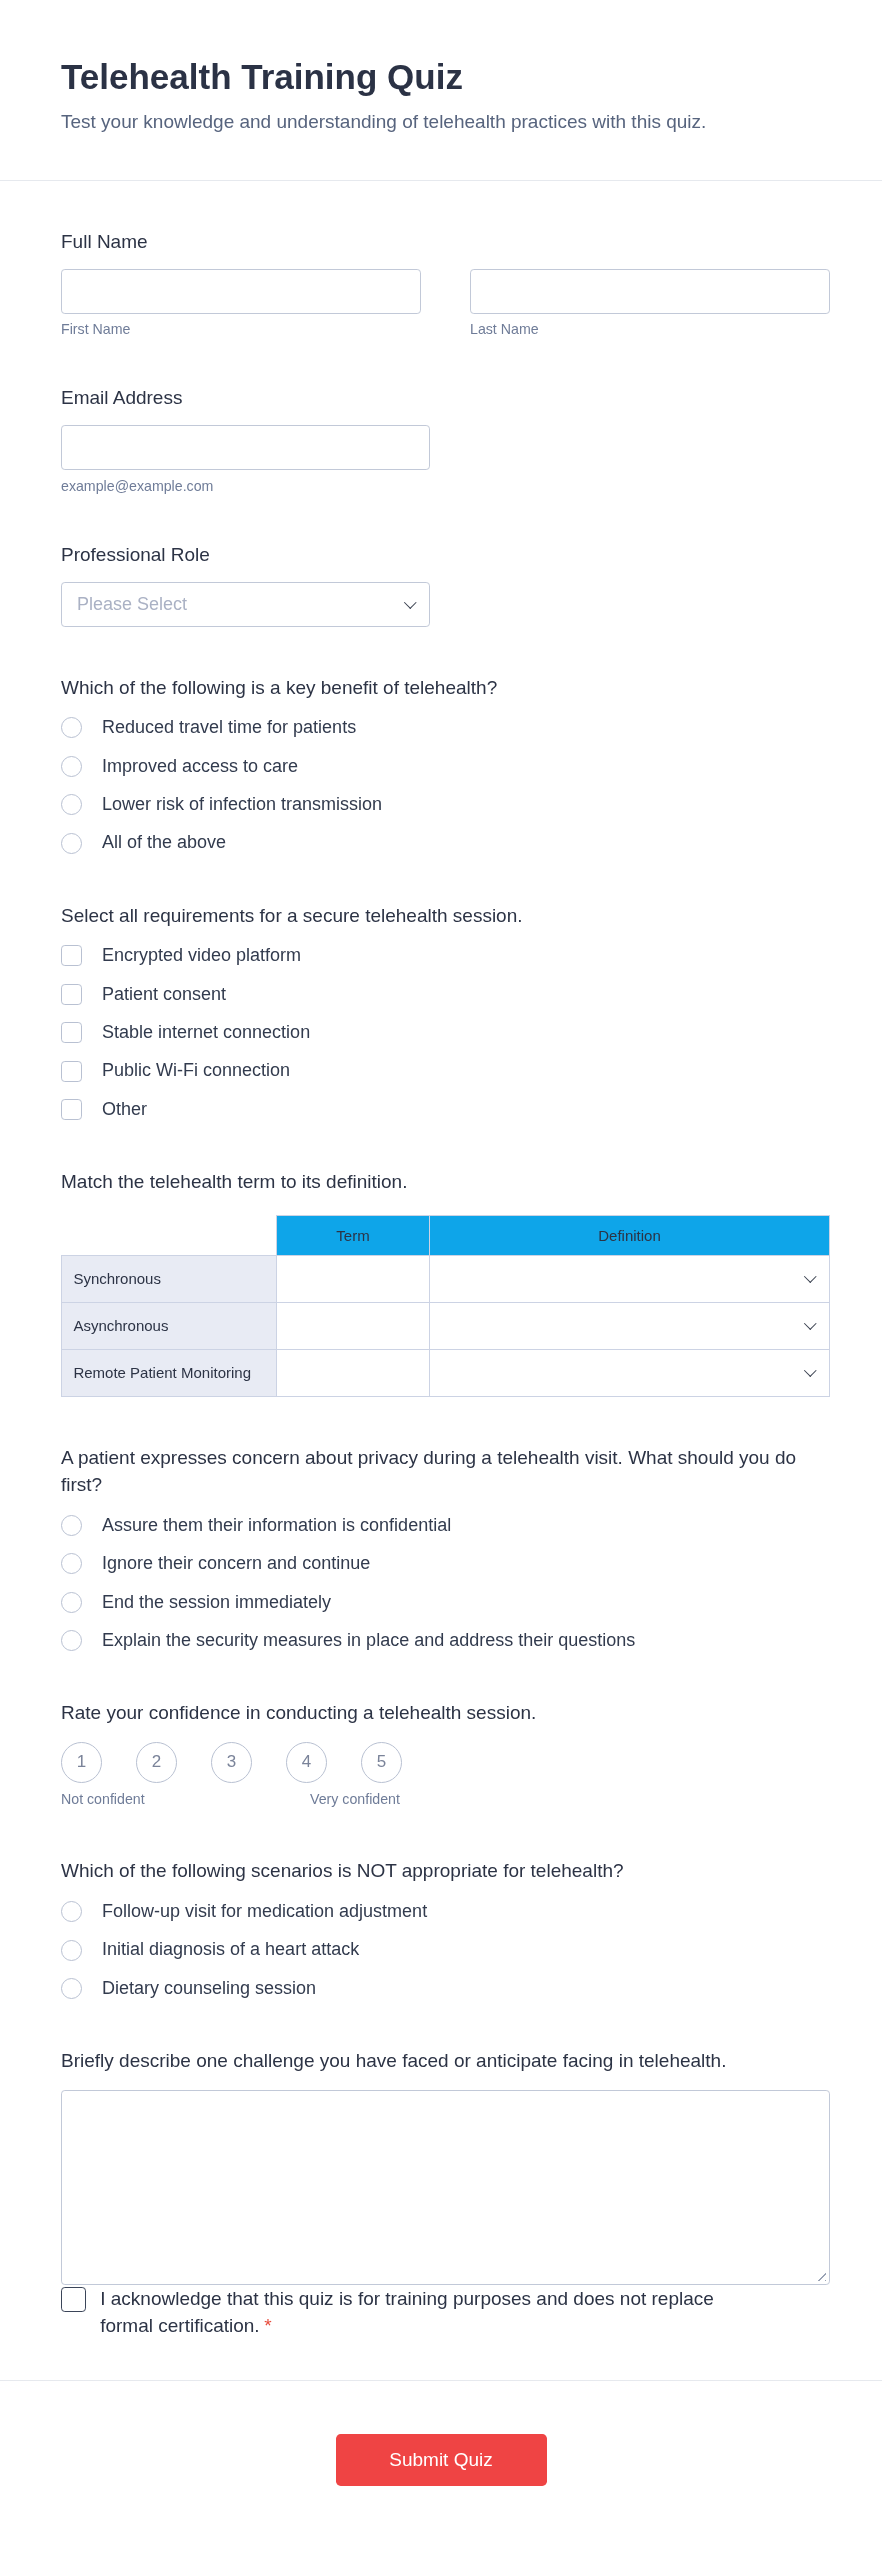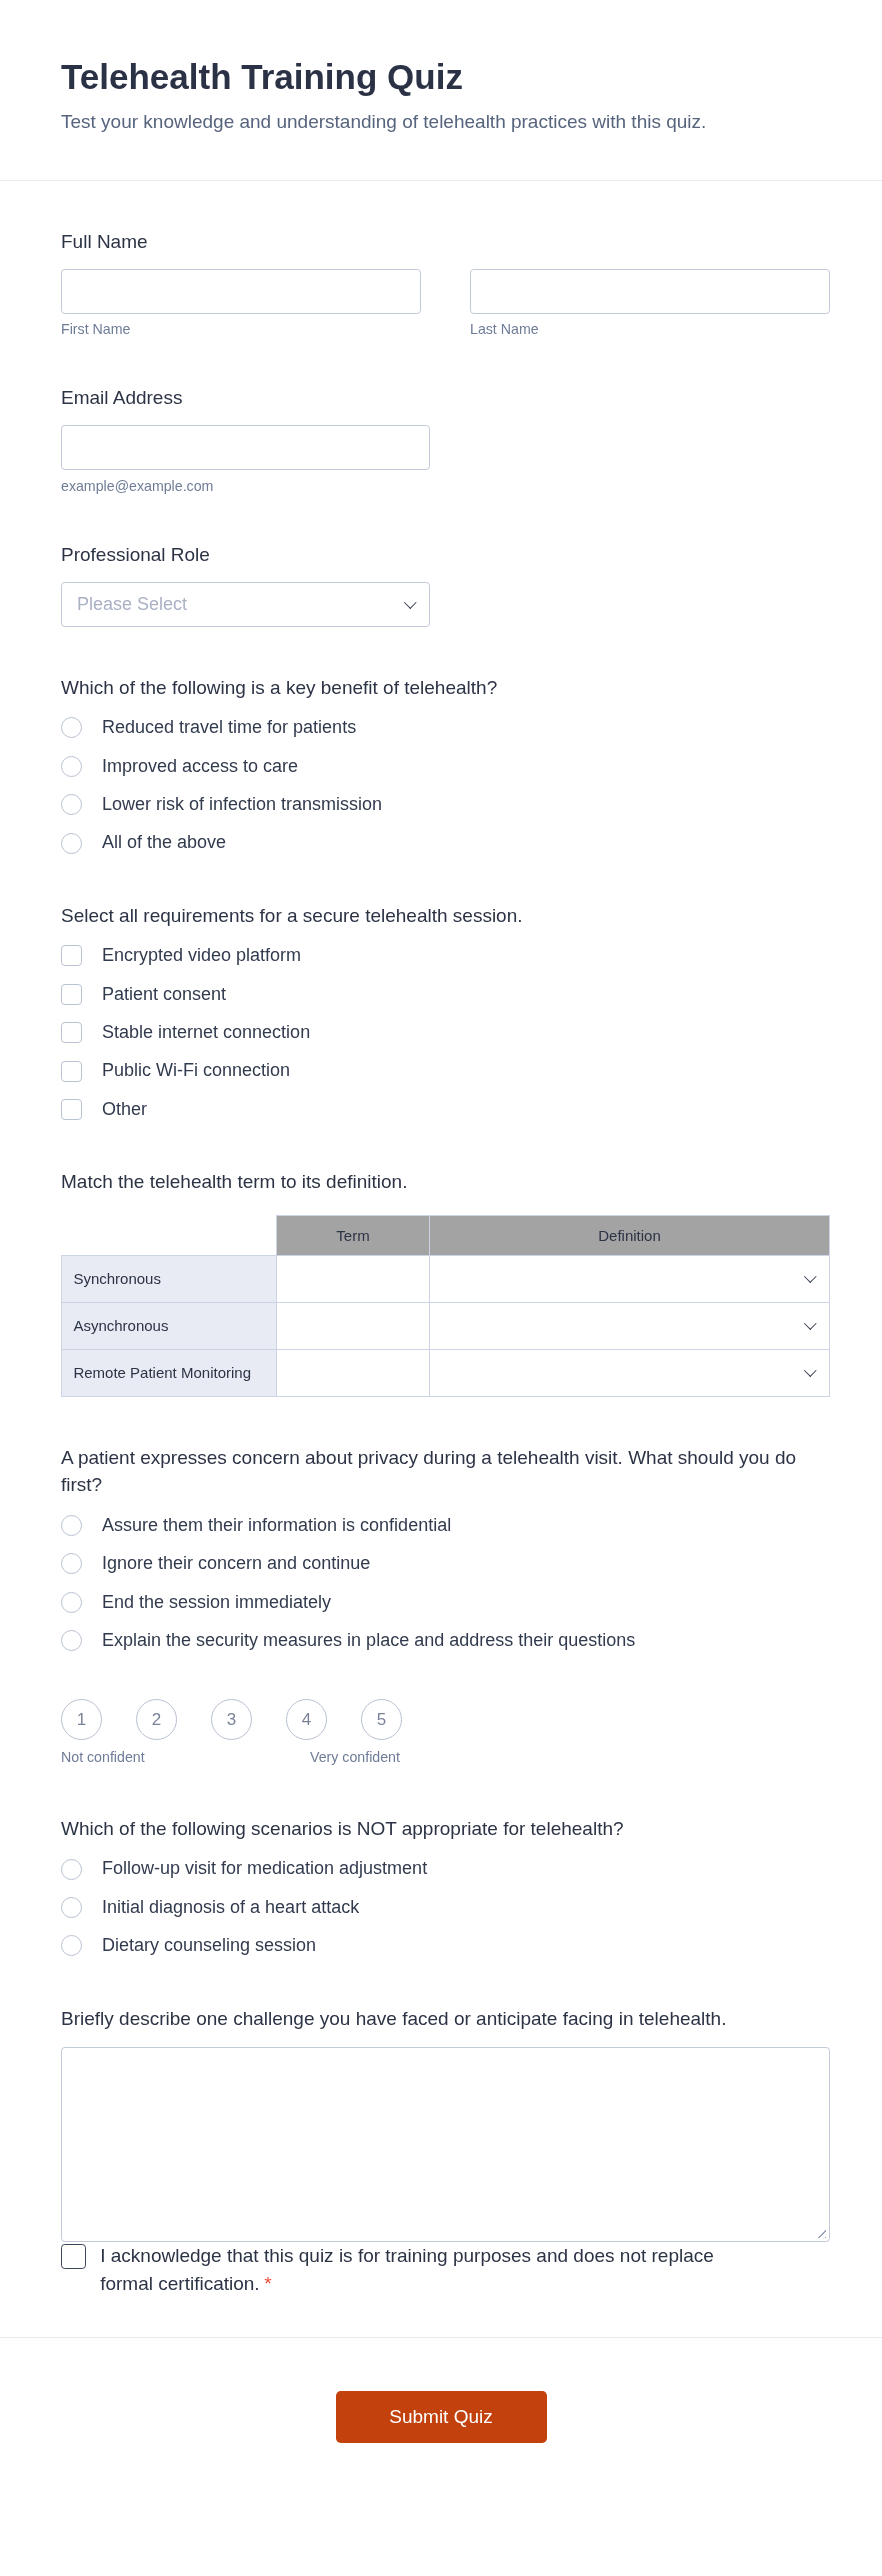--- a/index.html
+++ b/index.html
@@ -45,21 +45,21 @@
 
   .options { margin-top:4.7px; }
   .opt-row { display:flex; align-items:center; gap:20px; margin-top:15px; cursor:pointer; }
   .radio { width:21px; height:21px; border:0.9px solid #b9c1d2; border-radius:50%; background:#fff; flex:none; }
   .checkbox { width:21px; height:21px; border:0.9px solid #b9c1d2; border-radius:3.8px; background:#fff; flex:none; }
   .opt-text { font-size:18px; color:#323b4e; line-height:1.3; }
 
   
   .matrix { border-collapse:collapse; width:100%; margin-top:19px; font-size:15px; }
   .matrix th {
-    background:#a3a3a3; font-weight:500; height:40px; border:0.9px solid #ccd3e4;
+    background:#0ea5e9; font-weight:500; height:40px; border:0.9px solid #ccd3e4;
     text-align:center; color:#2c3345;
   }
   .matrix th.blank { background:transparent; border:none; }
   .matrix td.rowlabel {
     background:#e8ebf4; text-align:left; padding:0 11.4px; height:47px;
     border:0.9px solid #ccd3e4; color:#2c3345;
   }
   .matrix td.cell { border:0.9px solid #ccd3e4; background:#fff; position:relative; height:47px; cursor:pointer; }
   .matrix td.cell .chev { position:absolute; right:15px; top:50%; margin-top:-6.6px; }
 
@@ -91,21 +91,21 @@
   
   .ack { display:flex; align-items:flex-start; gap:14.2px; cursor:pointer; }
   .ack-box { width:25px; height:25px; border:1.9px solid #3b4559; border-radius:3.8px; background:#fff; flex:none; margin-top:1.9px; }
   .ack-text { font-size:19px; line-height:1.45; max-width:645px; color:#2c3345; }
   .req { color:#e74c3c; margin-left:4.7px; font-weight:500; }
 
   
   .footer-divider { border-top:0.9px solid #e6e9ee; margin-top:40px; }
   .footer { display:flex; justify-content:center; padding:53px 0 25px; }
   .submit {
-    width:211px; height:52px; background:#c2410c; color:#ffffff; border:none; border-radius:4.7px;
+    width:211px; height:52px; background:#ef4444; color:#ffffff; border:none; border-radius:4.7px;
     font-family:inherit; font-size:19px; font-weight:500; cursor:pointer;
   }
 </style>
 </head>
 <body>
 
 <div class="page">
 
   <header class="form-header">
     <h1 class="form-title">Telehealth Training Quiz</h1>
@@ -247,20 +247,21 @@
           <span class="opt-text">End the session immediately</span>
         </div>
         <div class="opt-row">
           <span class="radio"></span>
           <span class="opt-text">Explain the security measures in place and address their questions</span>
         </div>
       </div>
     </section>
 
     <section class="field">
+      <div class="q-label">Rate your confidence in conducting a telehealth session.</div>
       <div class="scale">
         <div class="scale-btn">1</div>
         <div class="scale-btn">2</div>
         <div class="scale-btn">3</div>
         <div class="scale-btn">4</div>
         <div class="scale-btn">5</div>
       </div>
       <div class="scale-labels">
         <span class="scale-min">Not confident</span>
         <span class="scale-max">Very confident</span>

